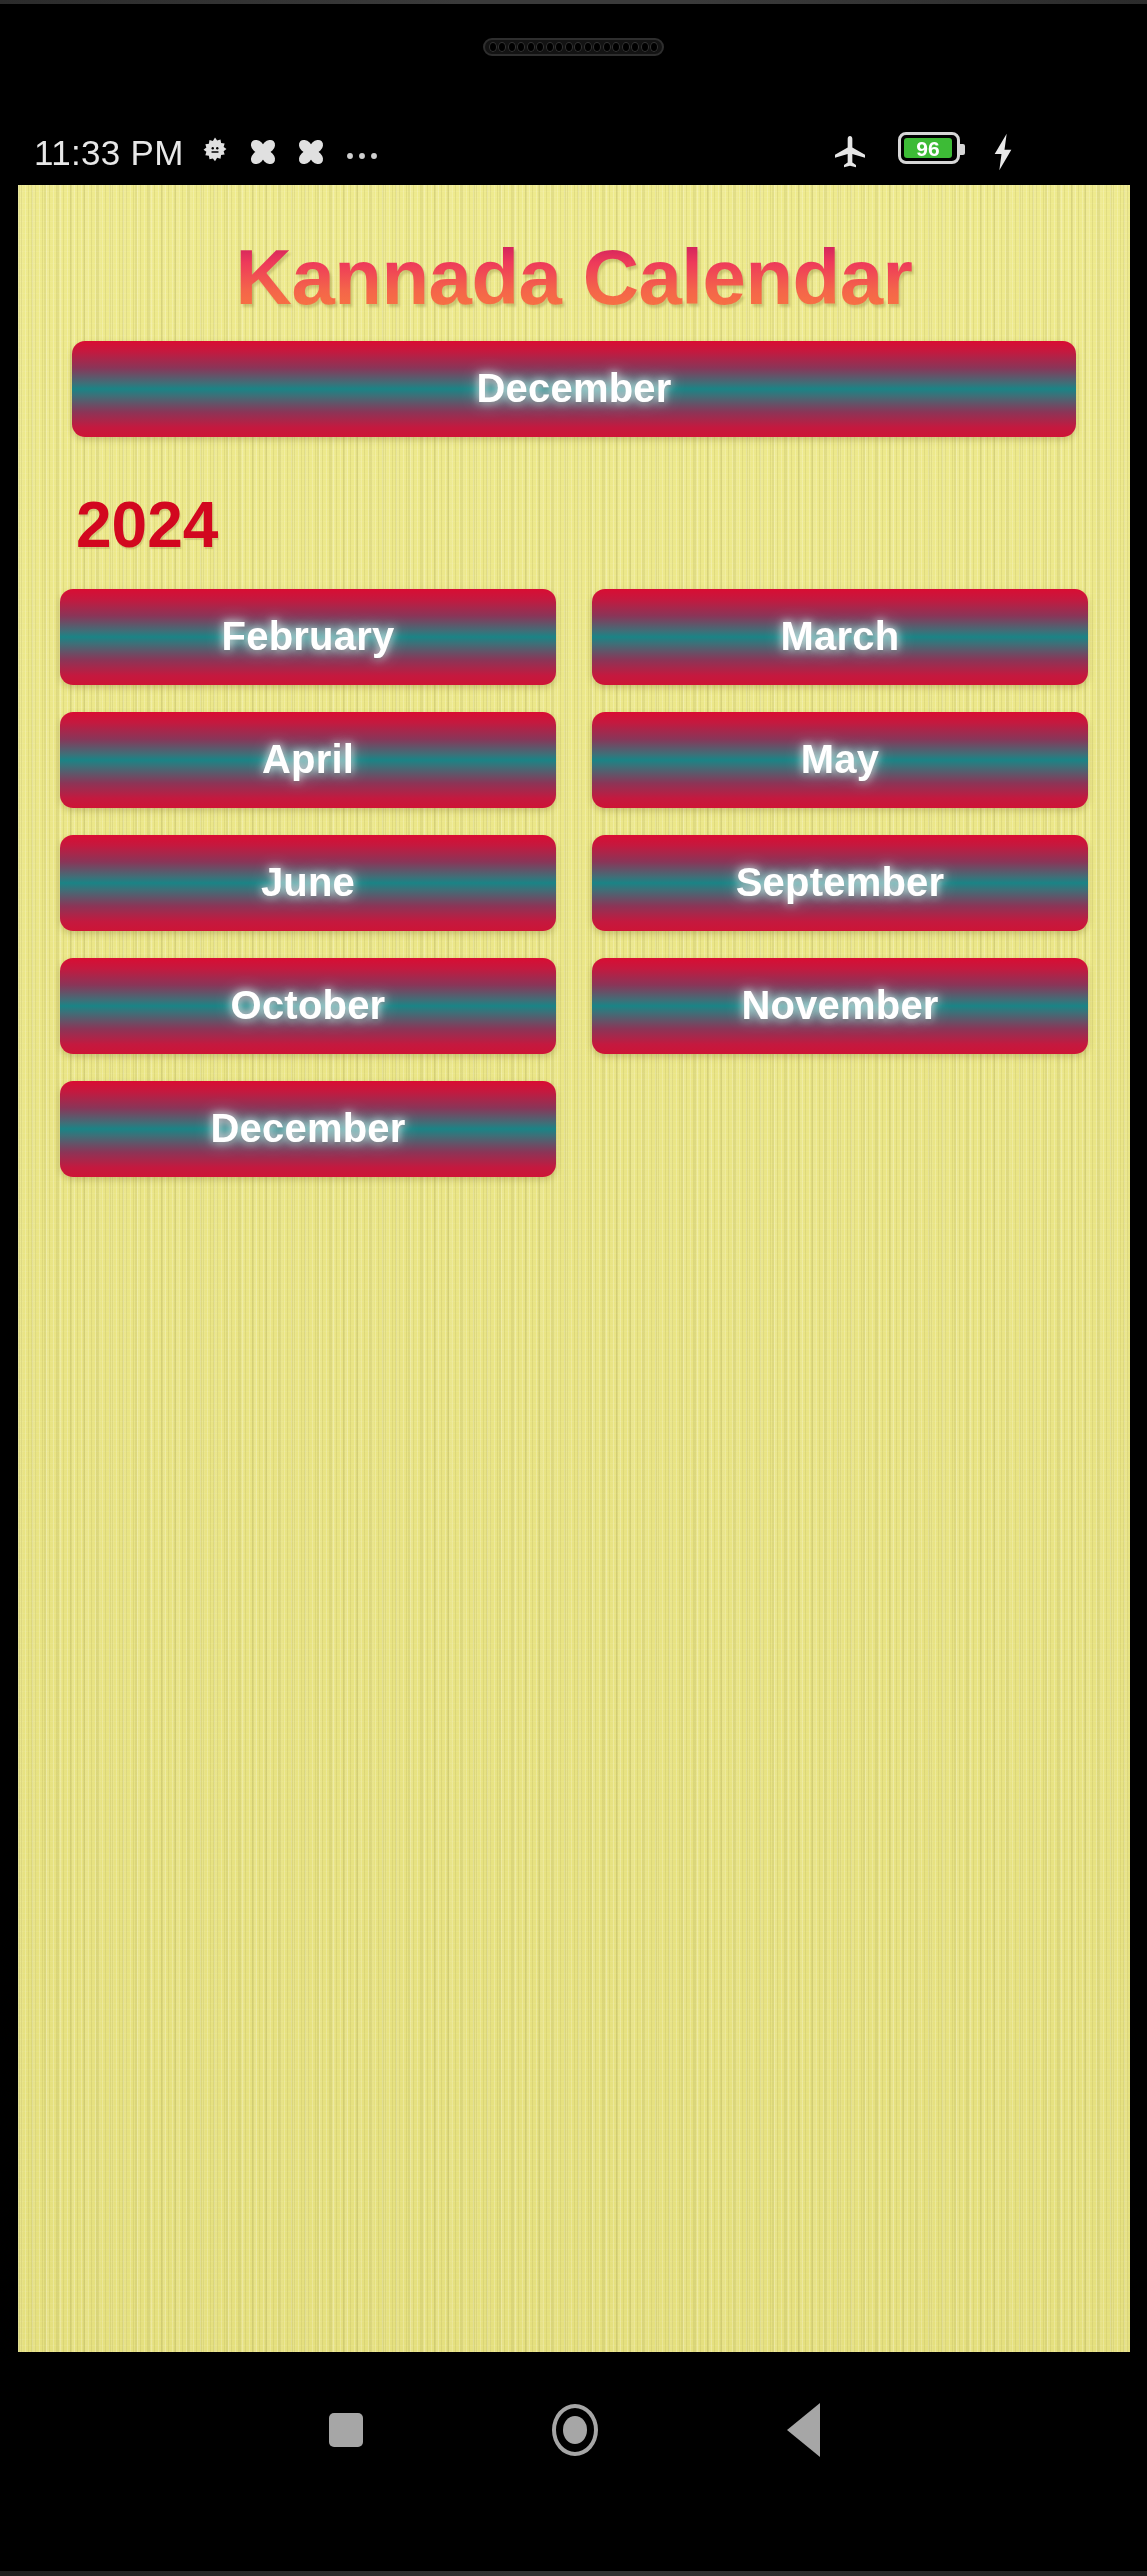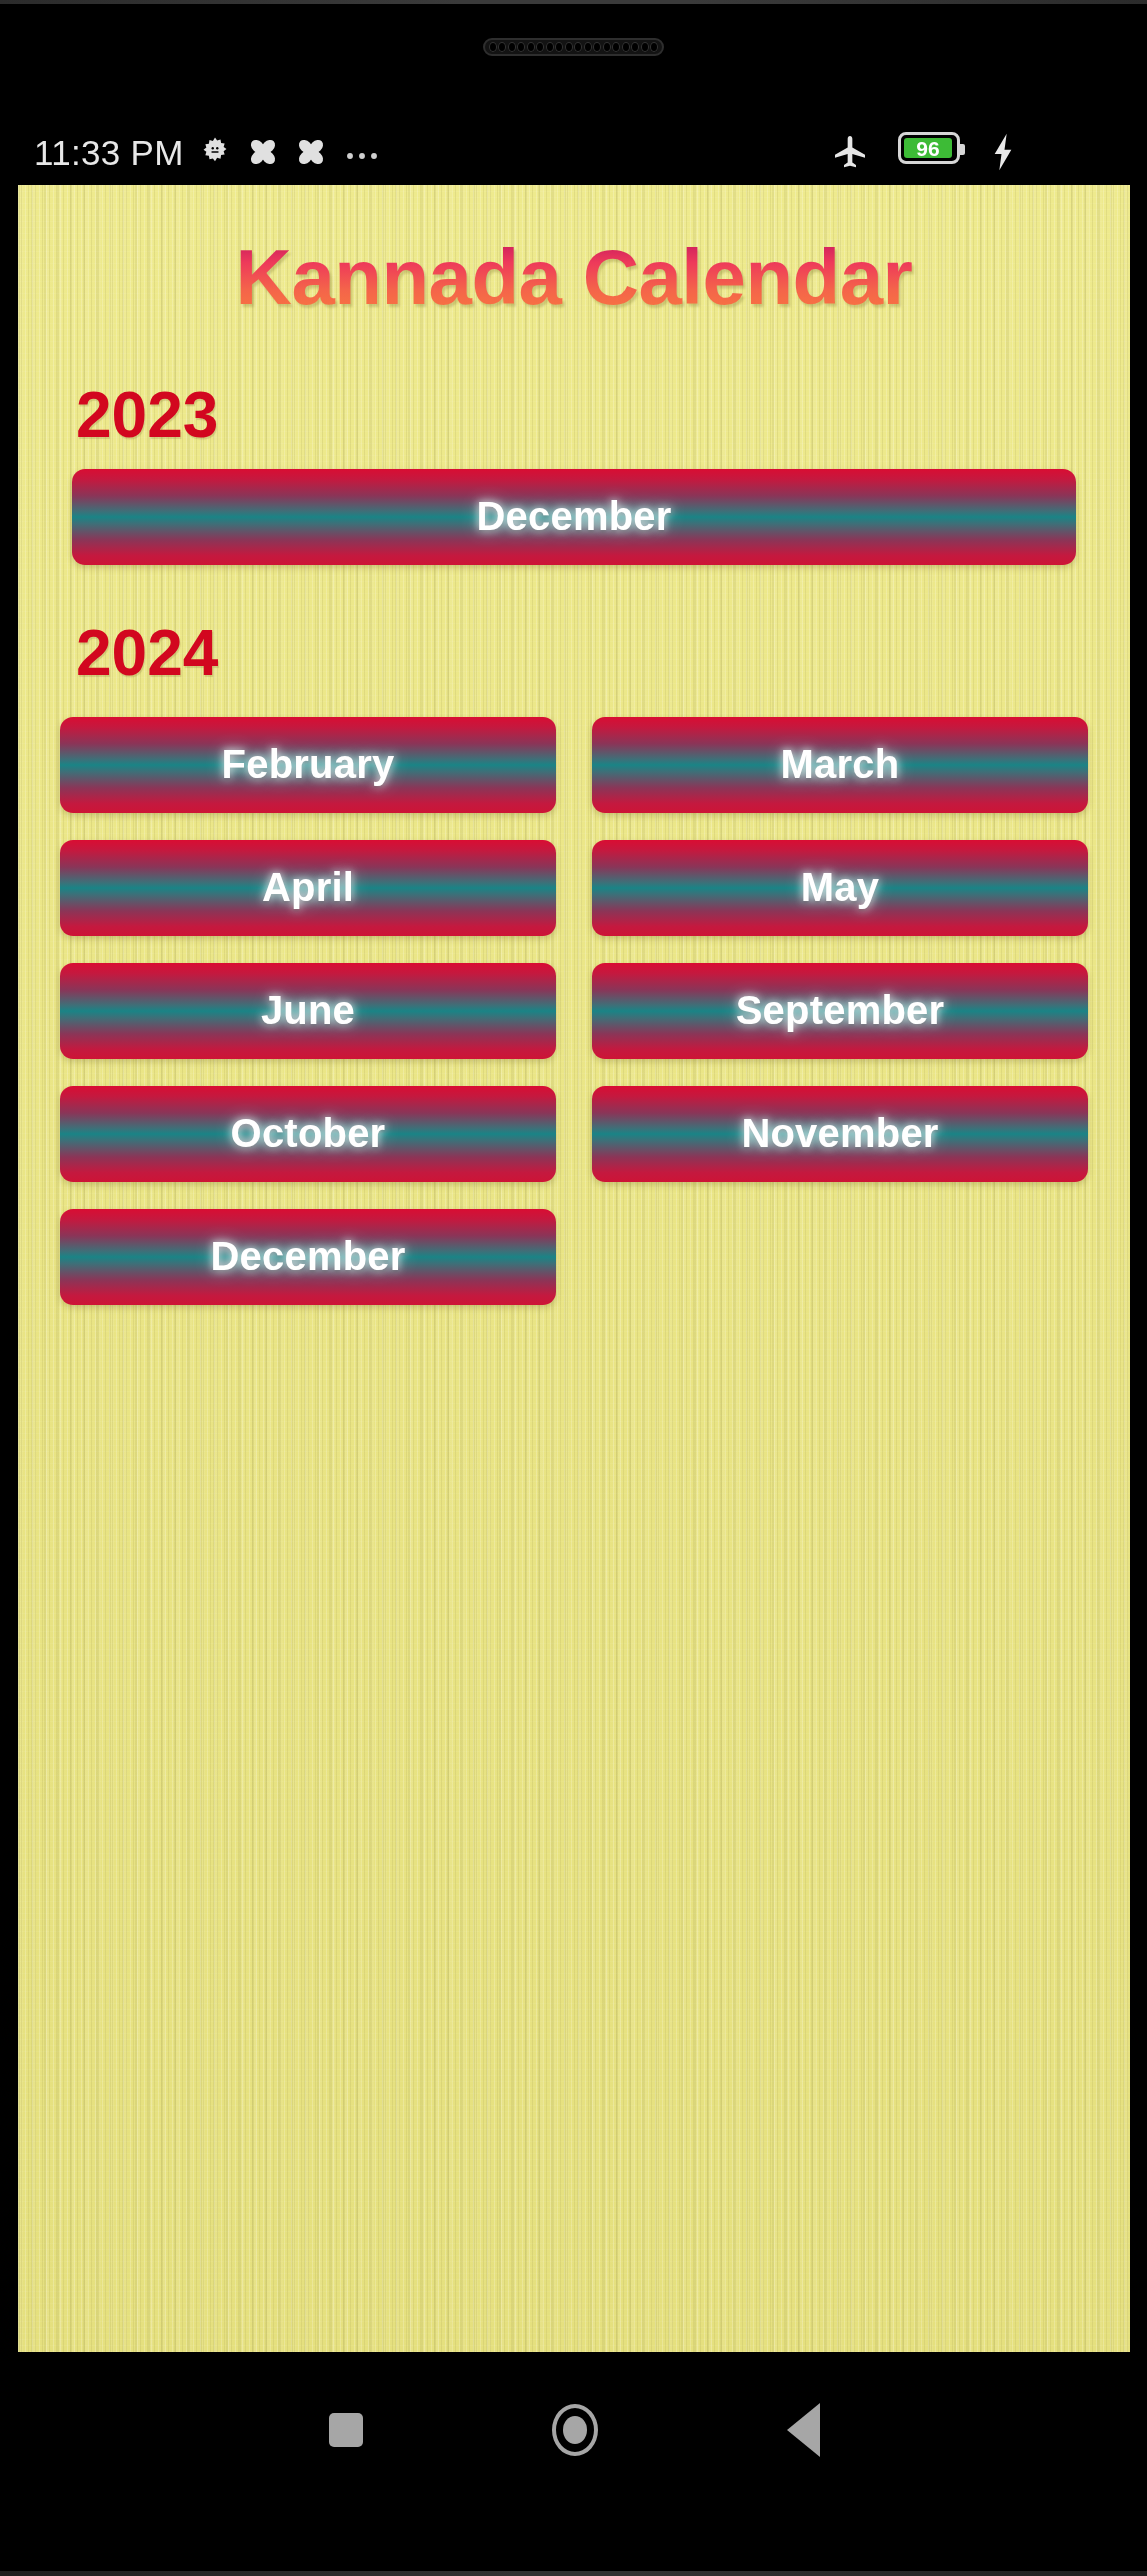--- a/index.html
+++ b/index.html
@@ -369,21 +369,20 @@
       <svg class="status-icon" width="30" height="40" viewBox="0 0 14 24">
         <path fill="#e9e9e9" d="M9.2 1L2 13.2h4.1L4.8 23 12 10.6H7.9z"></path>
       </svg>
     </div>
   </div>
 
   <div id="app-screen">
 
     <h1 id="app-title">Kannada Calendar</h1>
 
-    <h2 id="year-2023-heading" class="year-heading">2023</h2>
 
     <div id="december-2023-row">
       <button id="btn-december-2023" class="month-btn">December</button>
     </div>
 
     <h2 id="year-2024-heading" class="year-heading">2024</h2>
 
     <div id="month-grid-2024">
       <button class="month-btn grid-btn">February</button>
       <button class="month-btn grid-btn">March</button>

